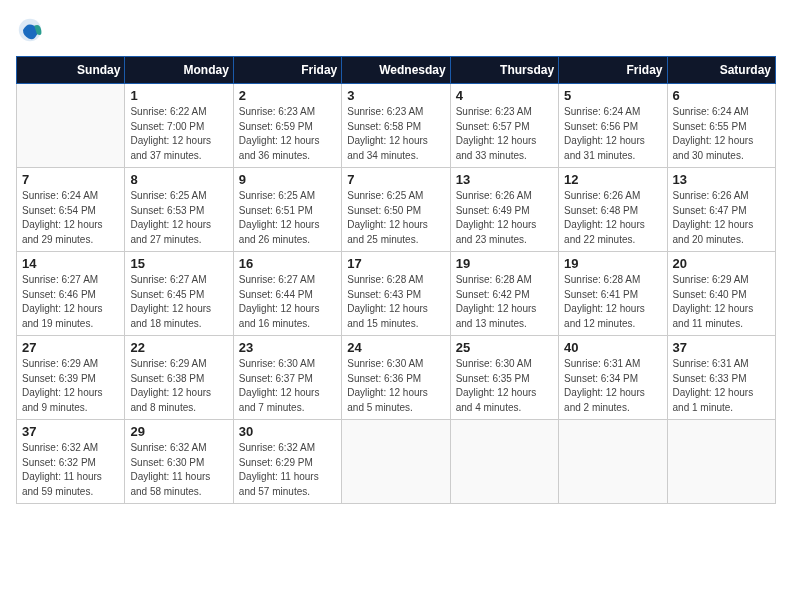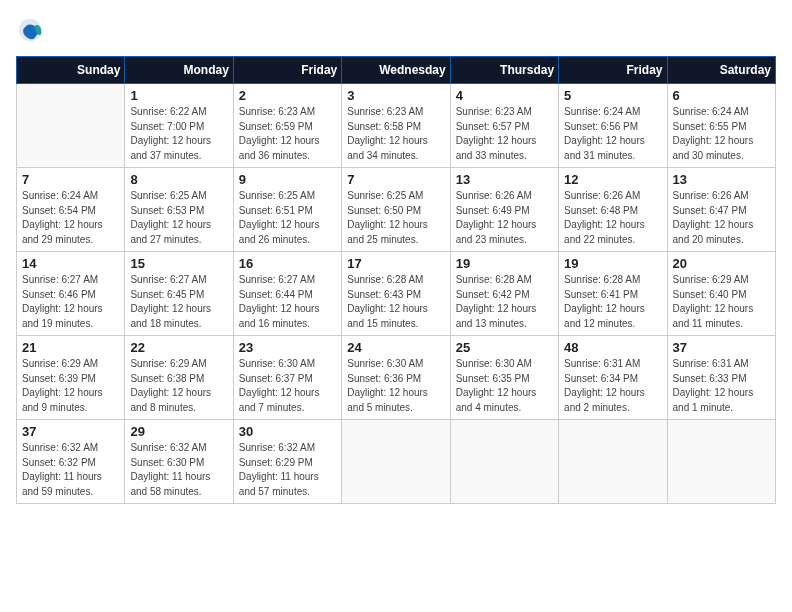--- a/index.html
+++ b/index.html
@@ -259,21 +259,21 @@
         <td>
           <div class="day-number">20</div>
           <div class="day-info" style="white-space: pre-line;">Sunrise: 6:29 AM
 Sunset: 6:40 PM
 Daylight: 12 hours
 and 11 minutes.</div>
         </td>
       </tr>
       <tr>
         <td>
-          <div class="day-number">21</div>
+          <div class="day-number">27</div>
           <div class="day-info" style="white-space: pre-line;">Sunrise: 6:29 AM
 Sunset: 6:39 PM
 Daylight: 12 hours
 and 9 minutes.</div>
         </td>
         <td>
           <div class="day-number">22</div>
           <div class="day-info" style="white-space: pre-line;">Sunrise: 6:29 AM
 Sunset: 6:38 PM
 Daylight: 12 hours
@@ -294,21 +294,21 @@
 and 5 minutes.</div>
         </td>
         <td>
           <div class="day-number">25</div>
           <div class="day-info" style="white-space: pre-line;">Sunrise: 6:30 AM
 Sunset: 6:35 PM
 Daylight: 12 hours
 and 4 minutes.</div>
         </td>
         <td>
-          <div class="day-number">48</div>
+          <div class="day-number">40</div>
           <div class="day-info" style="white-space: pre-line;">Sunrise: 6:31 AM
 Sunset: 6:34 PM
 Daylight: 12 hours
 and 2 minutes.</div>
         </td>
         <td>
           <div class="day-number">37</div>
           <div class="day-info" style="white-space: pre-line;">Sunrise: 6:31 AM
 Sunset: 6:33 PM
 Daylight: 12 hours

